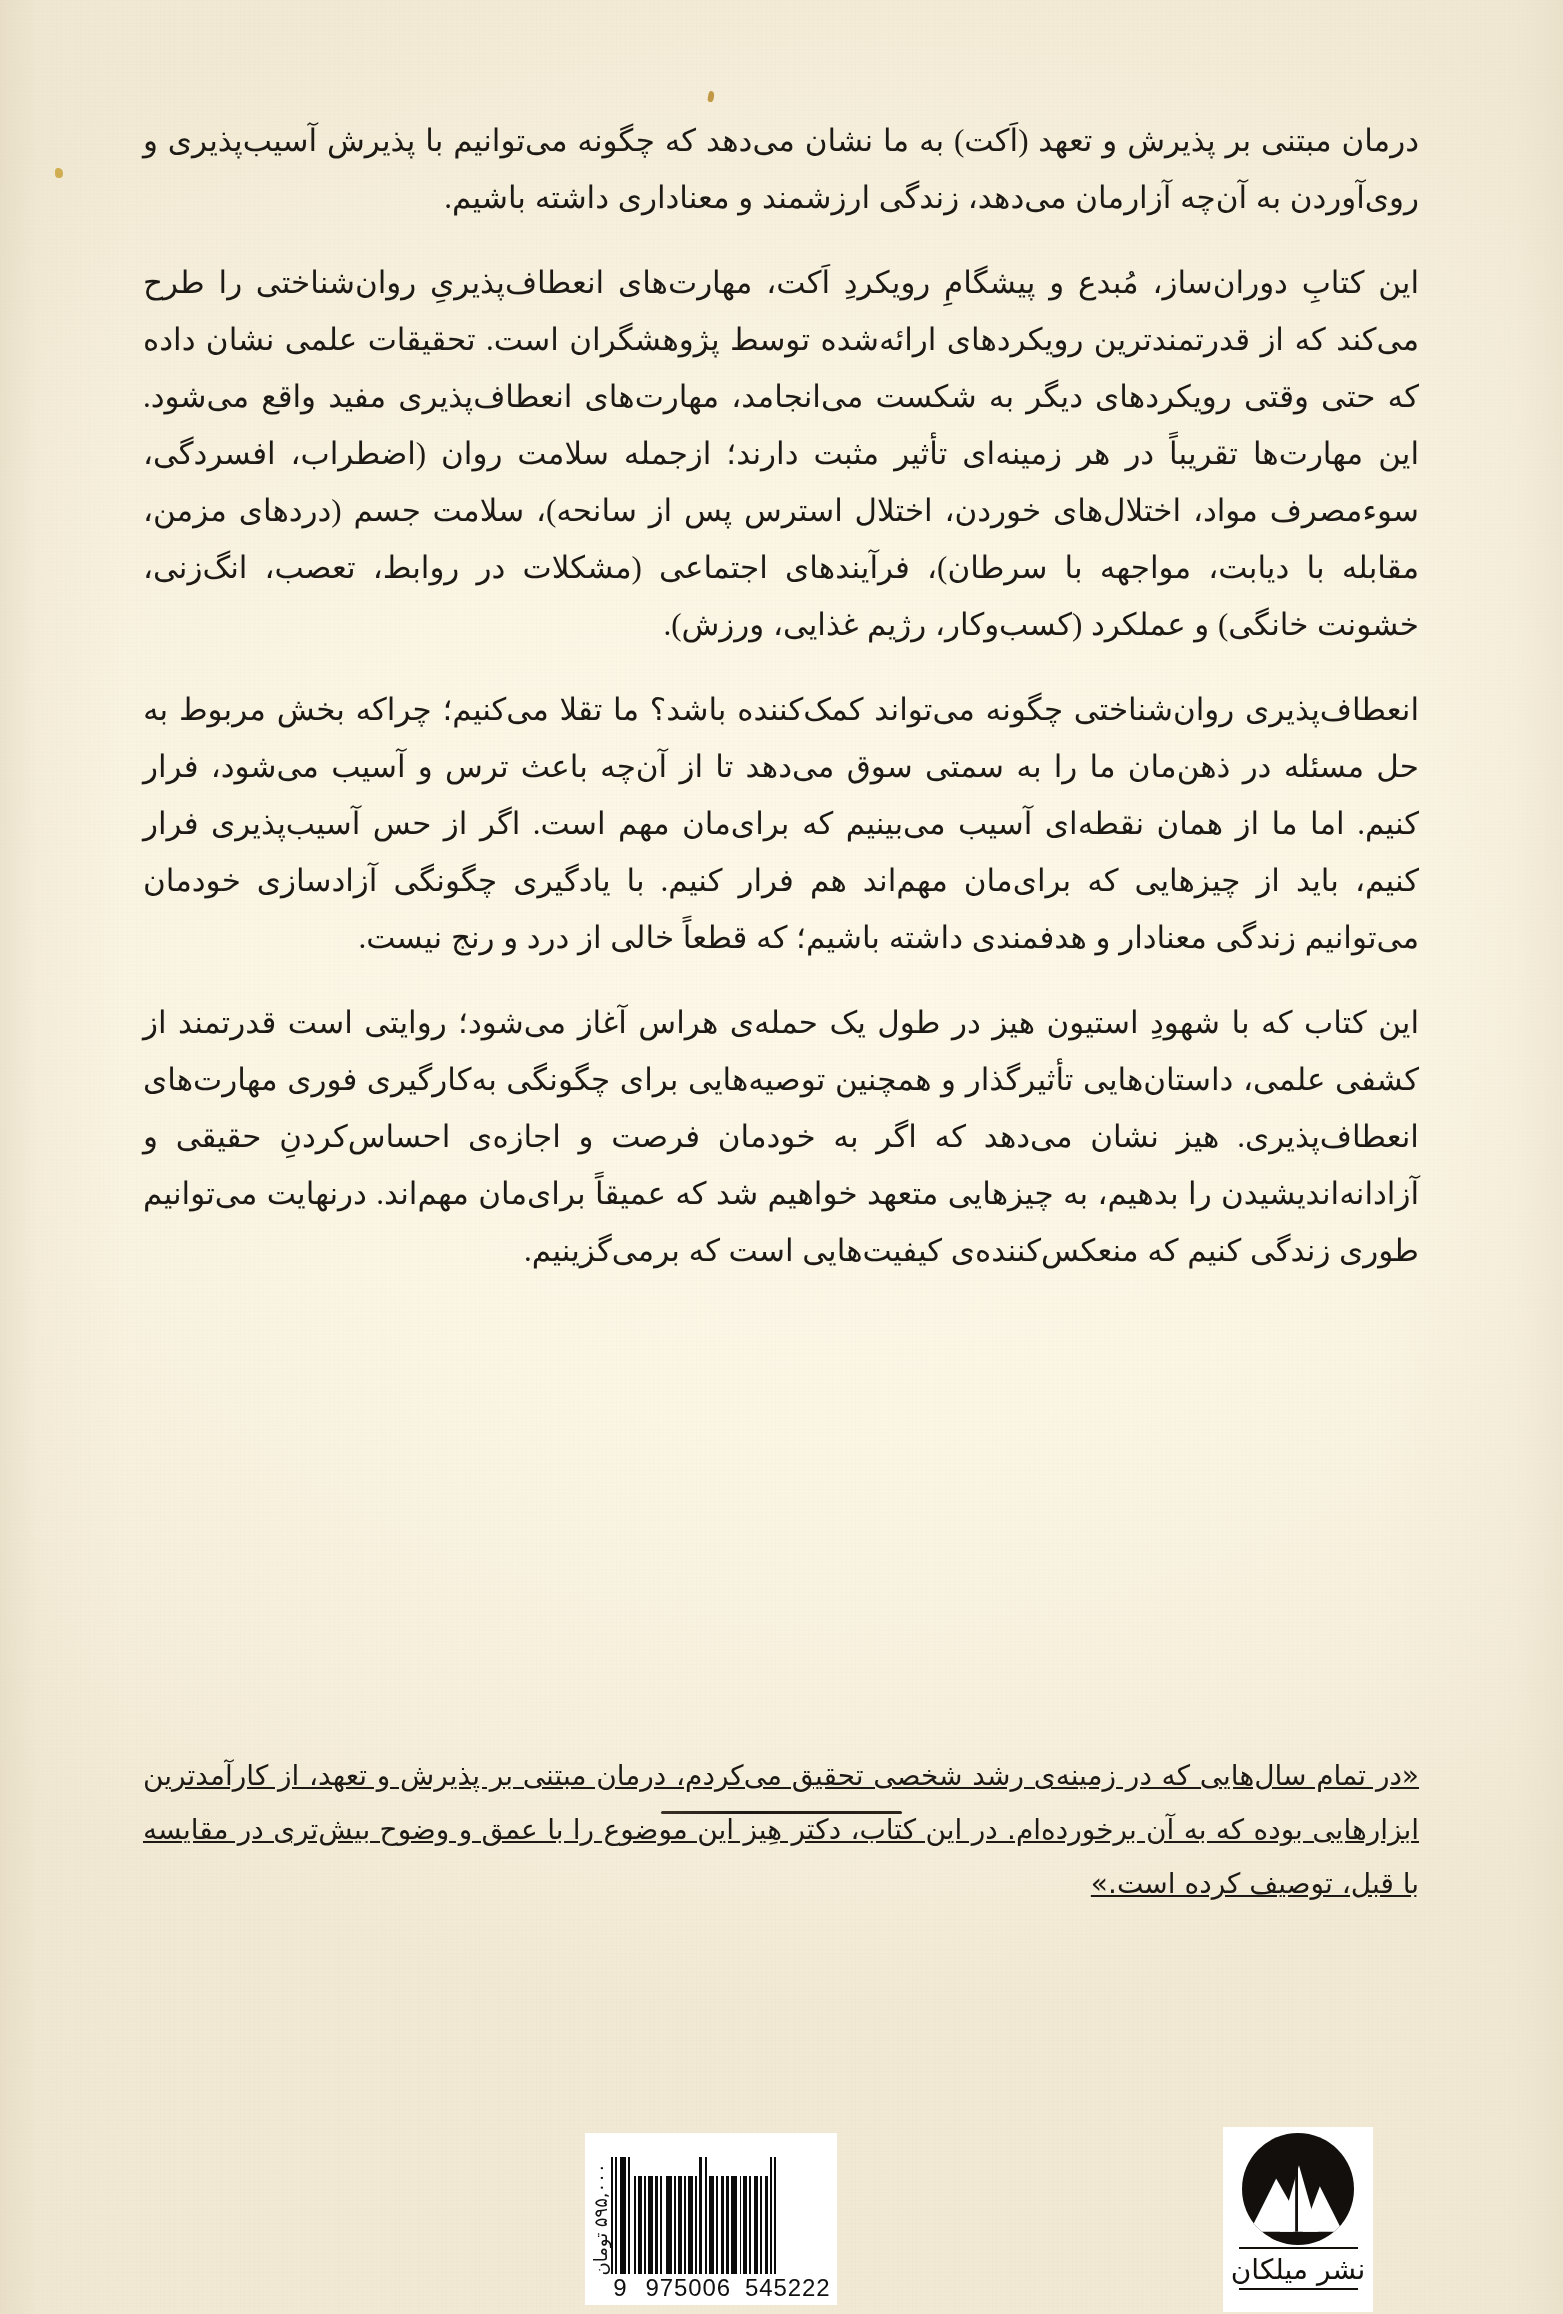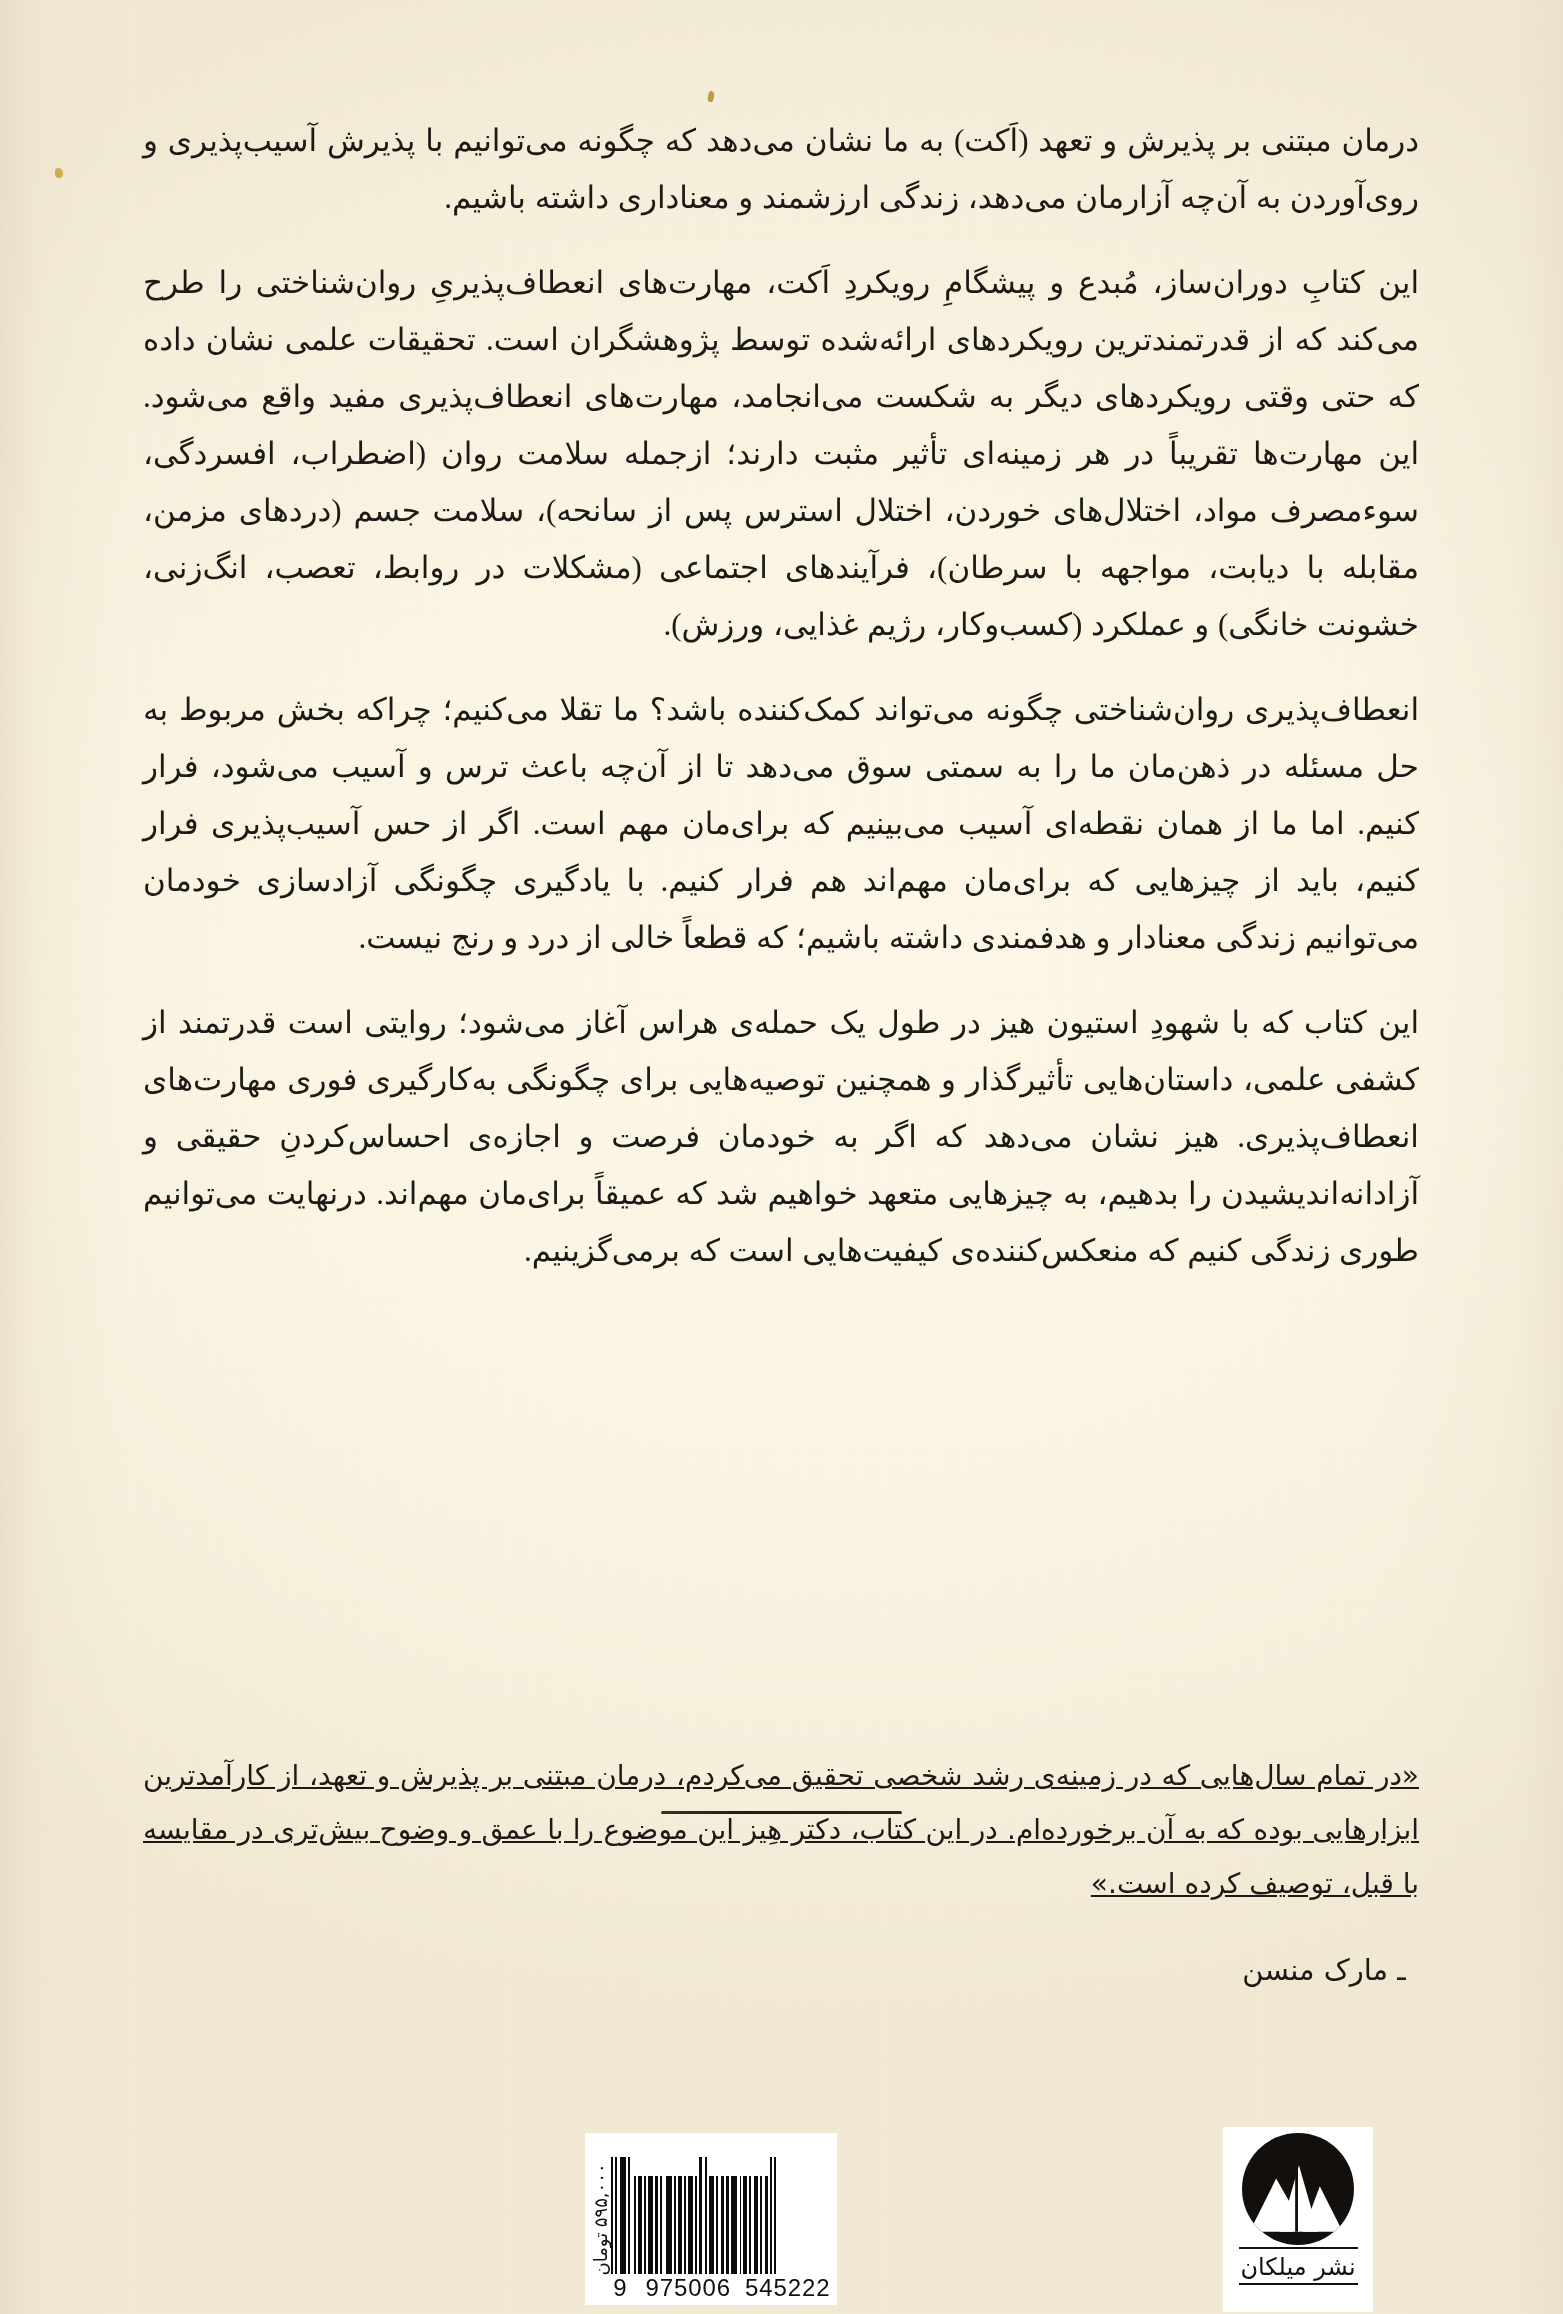--- a/index.html
+++ b/index.html
@@ -206,21 +206,21 @@
   }
   .logo-mark svg { position: absolute; left: 0; bottom: 0; }
   .logo-rule {
     width: 119px;
     height: 1.9px;
     background: #14110d;
     margin-top: 1.9px;
   }
   .logo-text {
     font-family: "DejaVu Sans", sans-serif;
-    font-size: 24px;
+    font-size: 28px;
     color: #14110d;
     direction: rtl;
     line-height: 1.25;
     padding: 2.8px 0 1.9px 0;
   }
   .logo-rule2 {
     width: 119px;
     height: 1.9px;
     background: #14110d;
   }
@@ -253,21 +253,20 @@
       <p class="body-par">انعطاف‌پذیری روان‌شناختی چگونه می‌تواند کمک‌کننده باشد؟ ما تقلا می‌کنیم؛ چراکه بخش مربوط به حل مسئله در ذهن‌مان ما را به سمتی سوق می‌دهد تا از آن‌چه باعث ترس و آسیب می‌شود، فرار کنیم. اما ما از همان نقطه‌ای آسیب می‌بینیم که برای‌مان مهم است. اگر از حس آسیب‌پذیری فرار کنیم، باید از چیزهایی که برای‌مان مهم‌اند هم فرار کنیم. با یادگیری چگونگی آزادسازی خودمان می‌توانیم زندگی معنادار و هدفمندی داشته باشیم؛ که قطعاً خالی از درد و رنج نیست.</p>
       <p class="body-par">این کتاب که با شهودِ استیون هیز در طول یک حمله‌ی هراس آغاز می‌شود؛ روایتی است قدرتمند از کشفی علمی، داستان‌هایی تأثیرگذار و همچنین توصیه‌هایی برای چگونگی به‌کارگیری فوری مهارت‌های انعطاف‌پذیری. هیز نشان می‌دهد که اگر به خودمان فرصت و اجازه‌ی احساس‌کردنِ حقیقی و آزادانه‌اندیشیدن را بدهیم، به چیزهایی متعهد خواهیم شد که عمیقاً برای‌مان مهم‌اند. درنهایت می‌توانیم طوری زندگی کنیم که منعکس‌کننده‌ی کیفیت‌هایی است که برمی‌گزینیم.</p>
 
       <div class="divider-wrap">
         <div class="divider"></div>
       </div>
     </div>
 
     <div class="quote-block">
       <p class="quote-par">«در تمام سال‌هایی که در زمینه‌ی رشد شخصی تحقیق می‌کردم، درمان مبتنی بر پذیرش و تعهد، از کارآمدترین ابزارهایی بوده که به آن برخورده‌ام. در این کتاب، دکتر هِیز این موضوع را با عمق و وضوح بیش‌تری در مقایسه با قبل، توصیف کرده است.»</p>
-      <div class="attribution">ـ مارک منسن</div>
     </div>
 
     <div class="bottom-strip">
 
       <div class="barcode-box">
         <div class="price-vertical">۵۹۵,۰۰۰ تومان</div>
         <div class="barcode-area">
           <div class="bars">
             <span style="width:1.9px;height:117px"></span>
               <span style="width:1.9px;height:0"></span>

